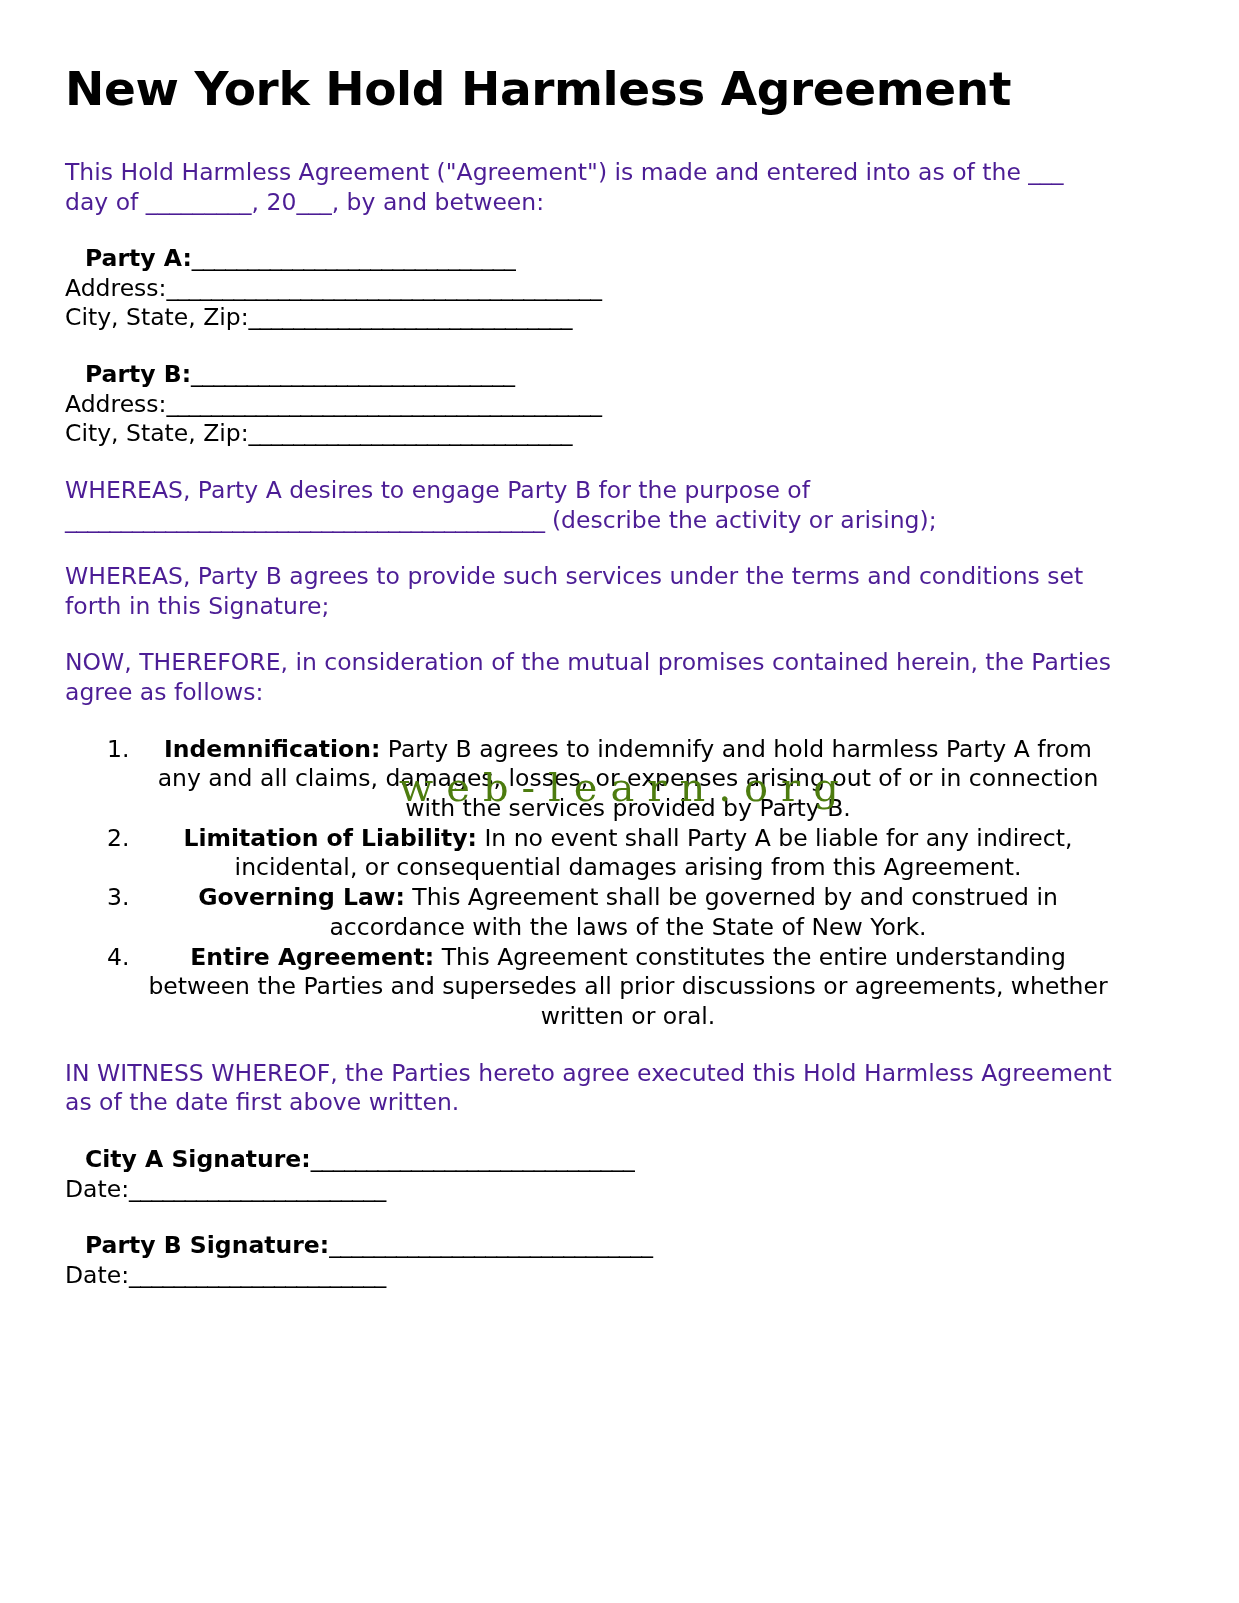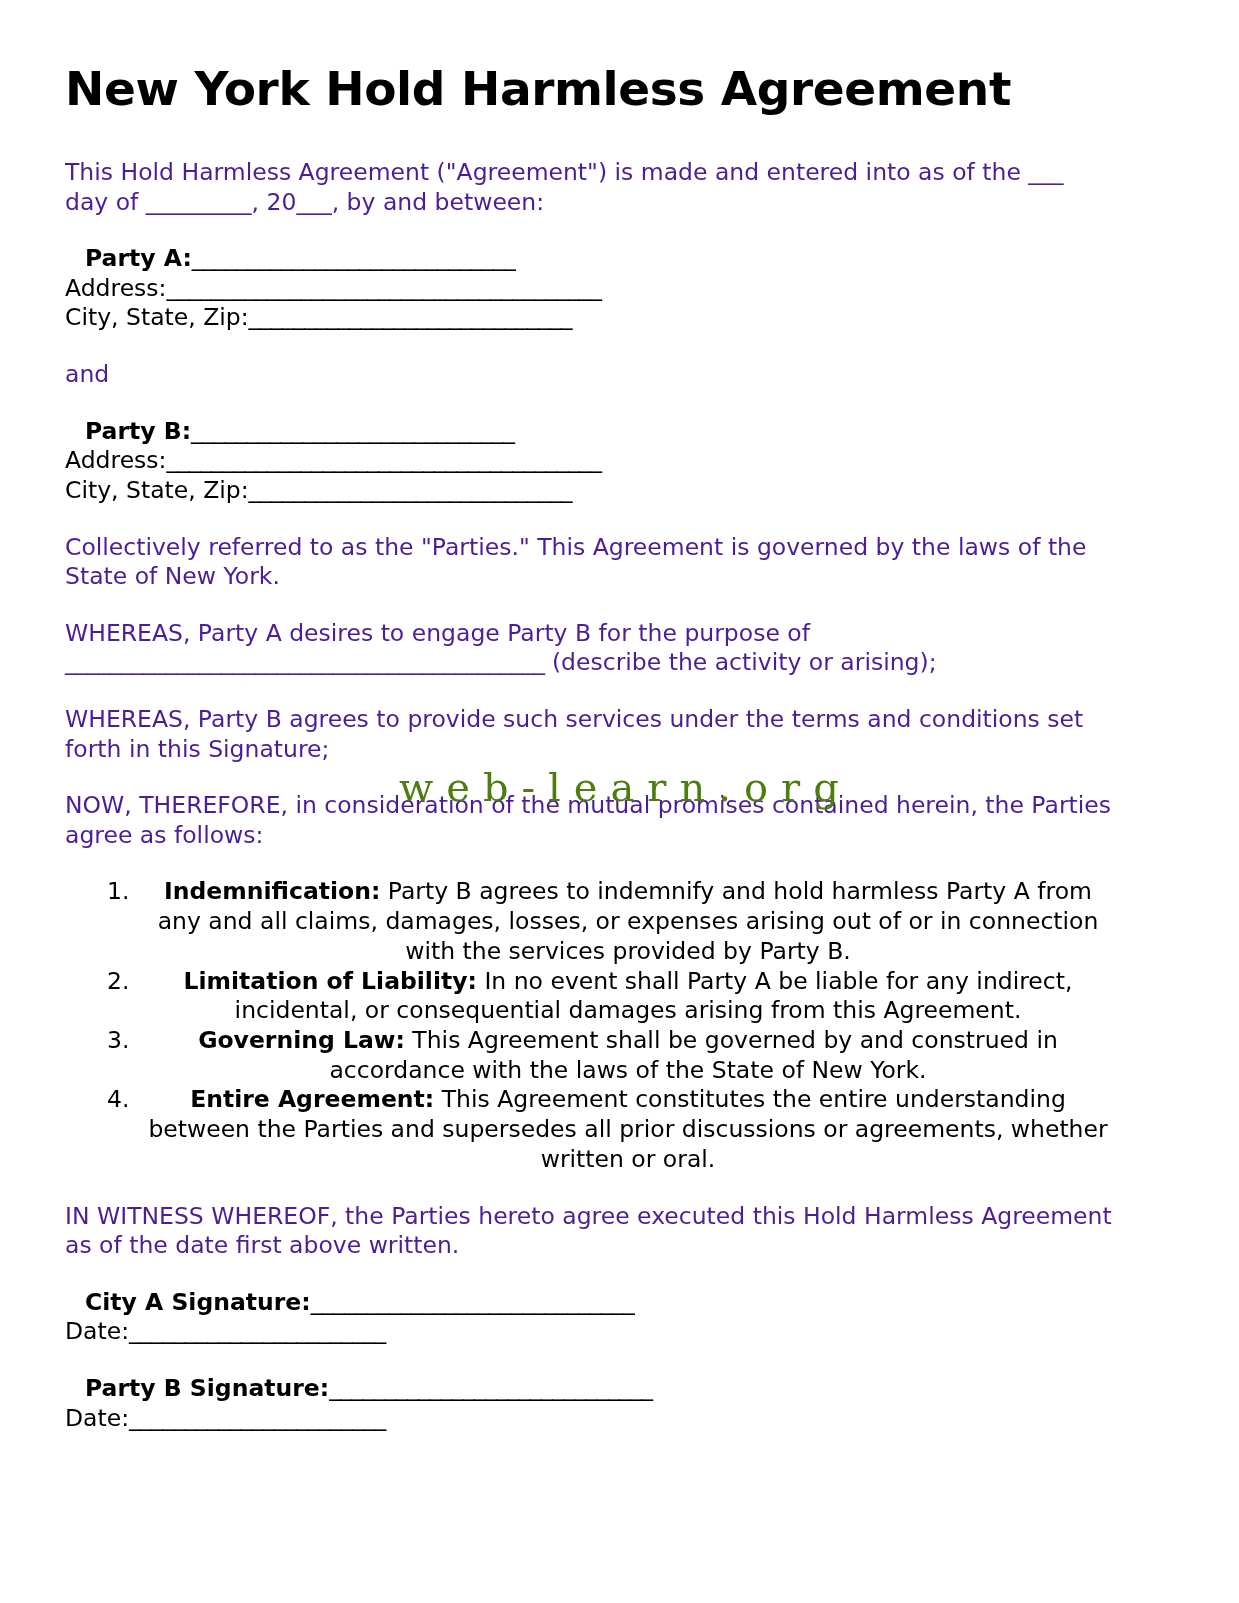--- a/index.html
+++ b/index.html
@@ -107,35 +107,33 @@
       <span class="lbl-bold">Party A:</span><span class="blank">_____________________________</span>
     </div>
     <div class="row">
       <span>Address:</span><span class="blank">_______________________________________</span>
     </div>
     <div class="row">
       <span>City, State, Zip:</span><span class="blank">_____________________________</span>
     </div>
   </div>
 
-  <p class="para spacer-and">and</p>
 
   <div class="block">
     <div class="row">
       <span class="lbl-bold">Party B:</span><span class="blank">_____________________________</span>
     </div>
     <div class="row">
       <span>Address:</span><span class="blank">_______________________________________</span>
     </div>
     <div class="row">
       <span>City, State, Zip:</span><span class="blank">_____________________________</span>
     </div>
   </div>
 
-  <p class="para">Collectively referred to as the "Parties." This Agreement is governed by the laws of the State of New York.</p>
 
   <p class="para"><span>WHEREAS, Party A desires to engage Party B for the purpose of</span><br><span class="blank">___________________________________________</span> <span>(describe the activity or arising);</span></p>
 
   <p class="para">WHEREAS, Party B agrees to provide such services under the terms and conditions set forth in this Signature;</p>
 
   <p class="para">NOW, THEREFORE, in consideration of the mutual promises contained herein, the Parties agree as follows:</p>
 
   <ol class="terms">
     <li><span class="term-name">Indemnification:</span><span> Party B agrees to indemnify and hold harmless Party A from any and all claims, damages, losses, or expenses arising out of or in connection with the services provided by Party B.</span></li>
     <li><span class="term-name">Limitation of Liability:</span><span> In no event shall Party A be liable for any indirect, incidental, or consequential damages arising from this Agreement.</span></li>

